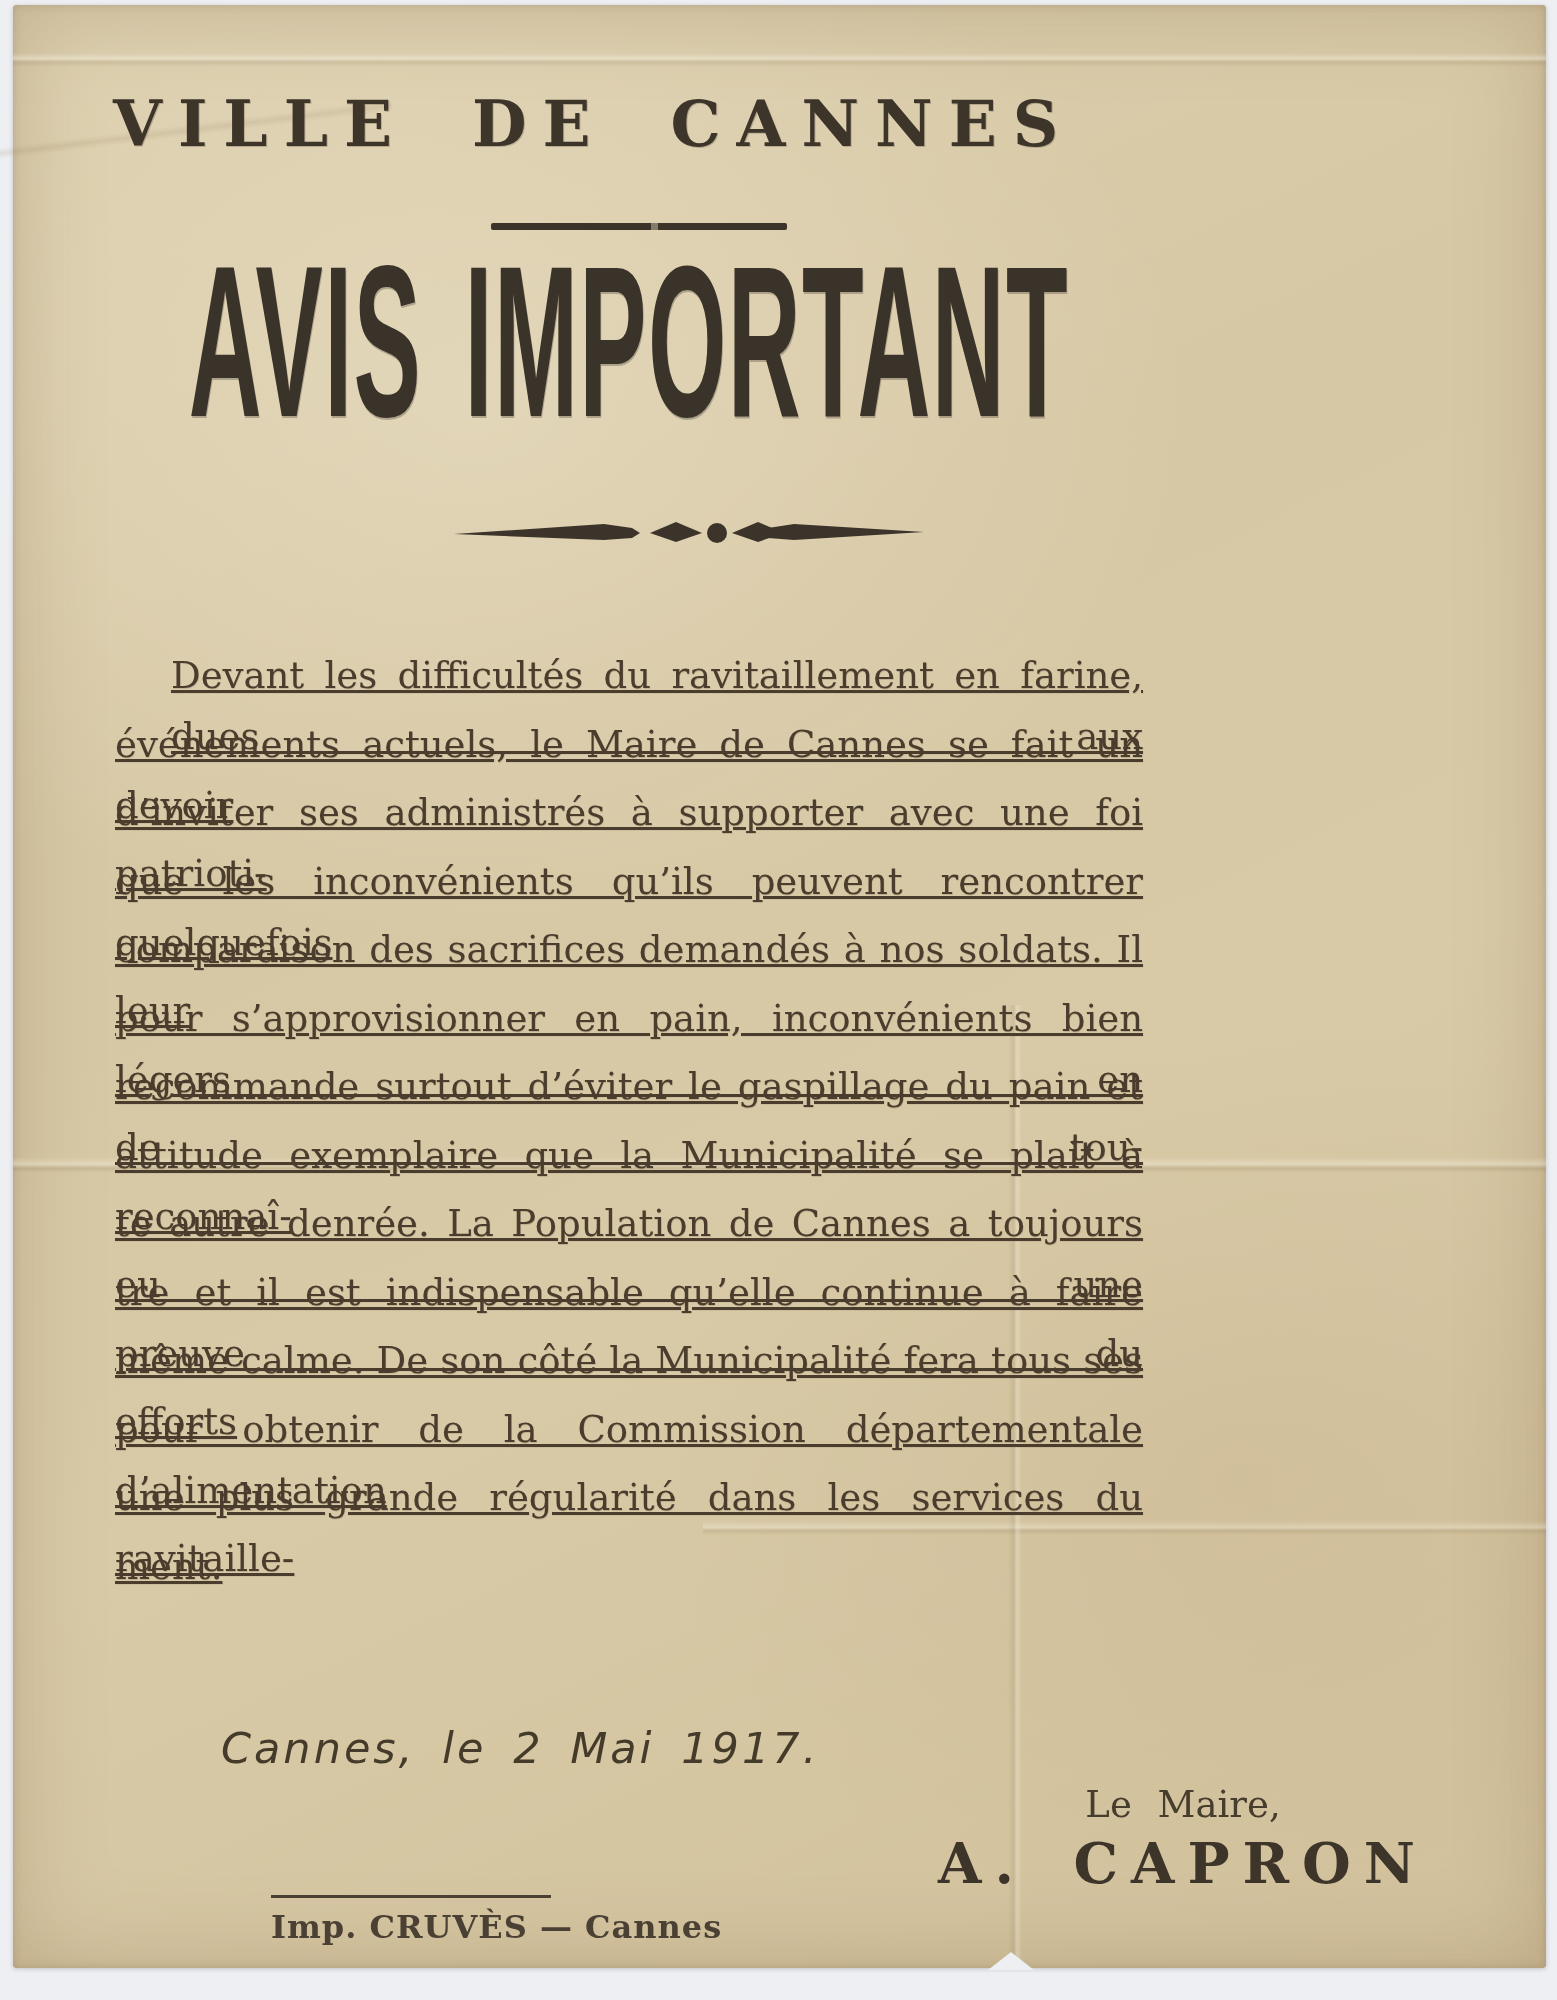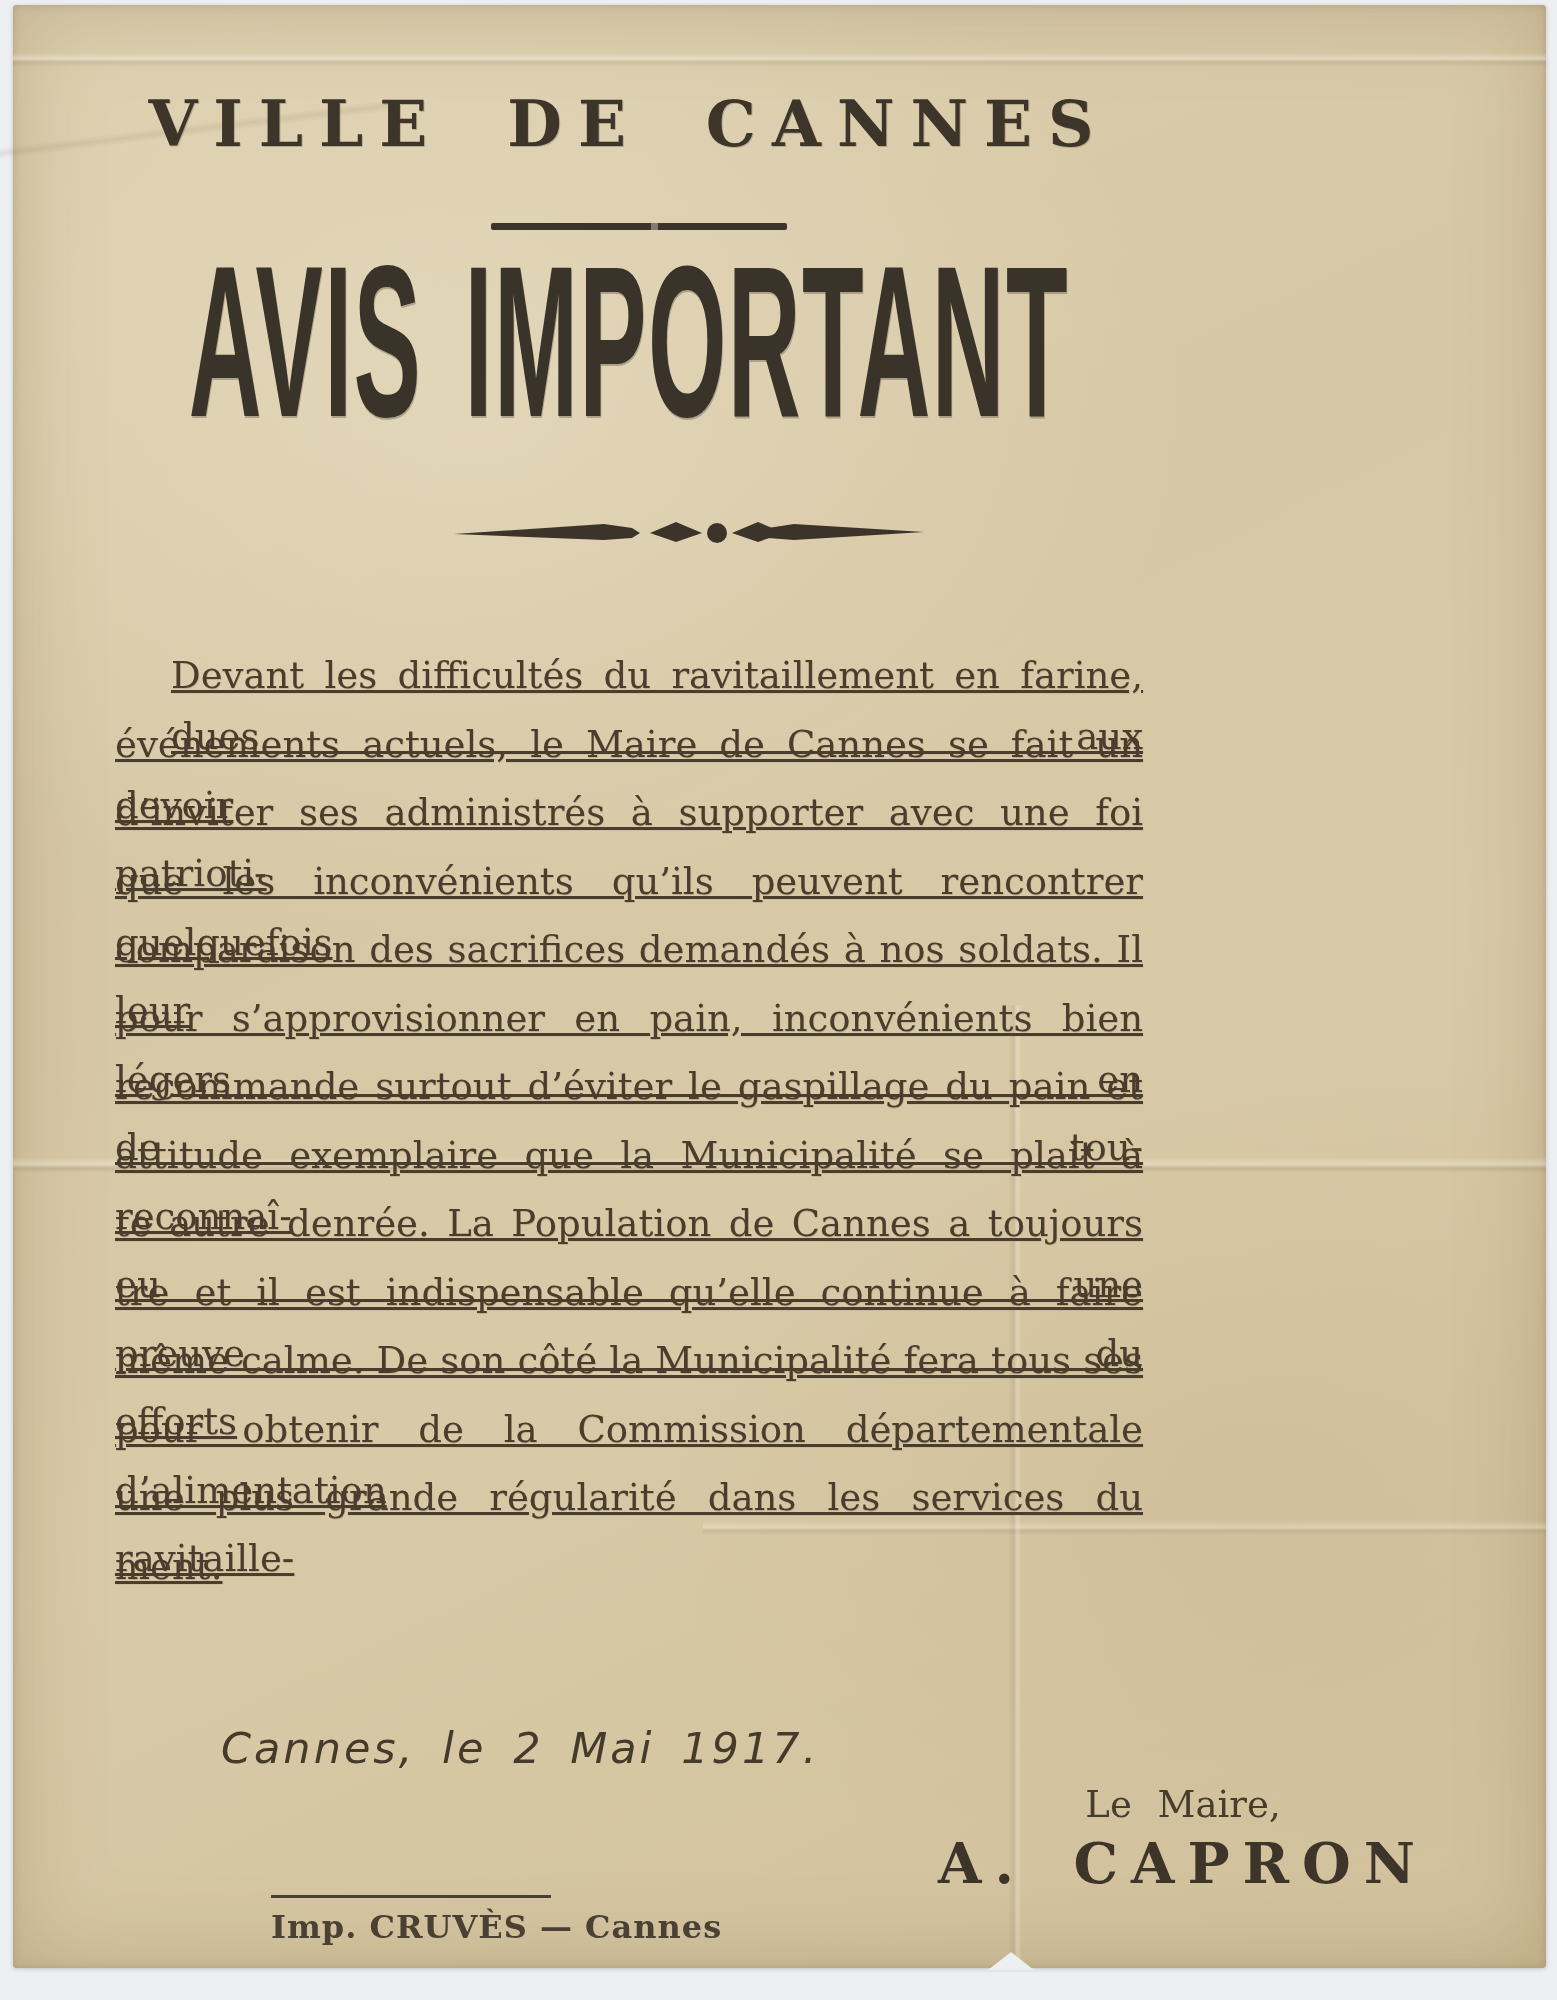--- a/index.html
+++ b/index.html
@@ -49,21 +49,21 @@
 
   
   .content {
     position: absolute; left: 100px; top: 0;
     width: 1032px; height: 100%;
     color: #42392b;
   }
 
   .municipality {
     position: absolute; left: 0; top: 82px; width: 100%;
-    text-align: center;
+    text-align: left;
     font-family: "DejaVu Serif", serif;
     font-weight: bold;
     font-size: 63px;
     letter-spacing: 16px;
     word-spacing: 26px;
     color: #3e352a;
     white-space: nowrap;
     text-shadow: 1px 1px 0 rgba(62,53,42,.25);
   }
 

